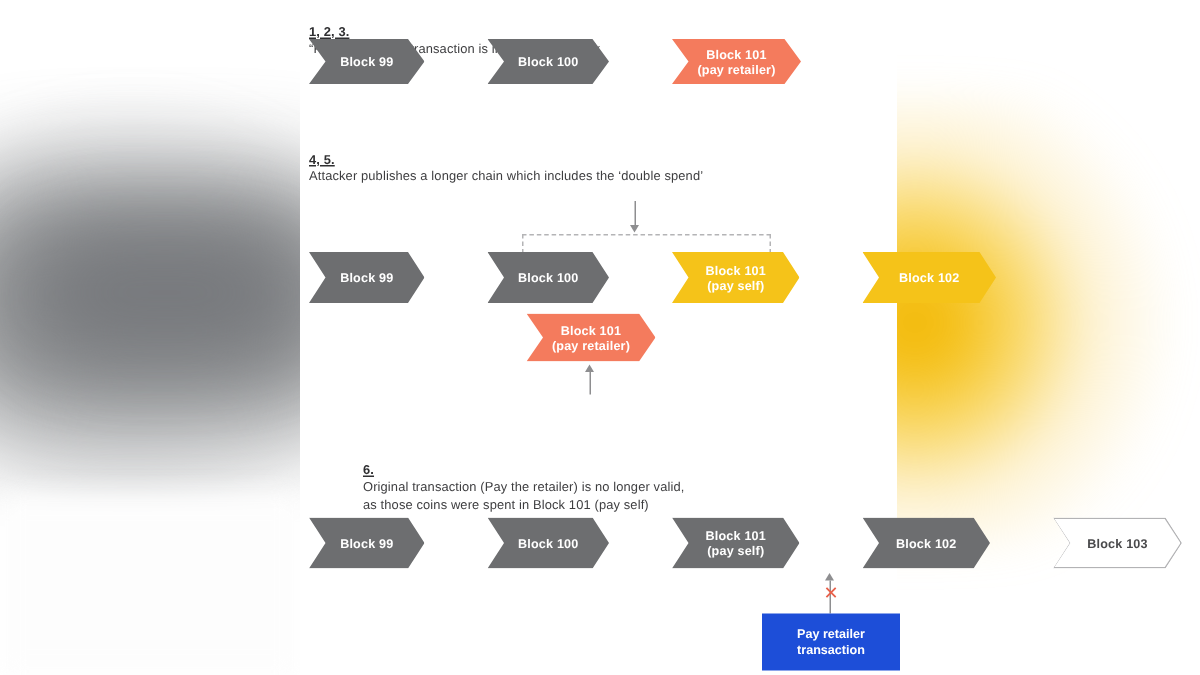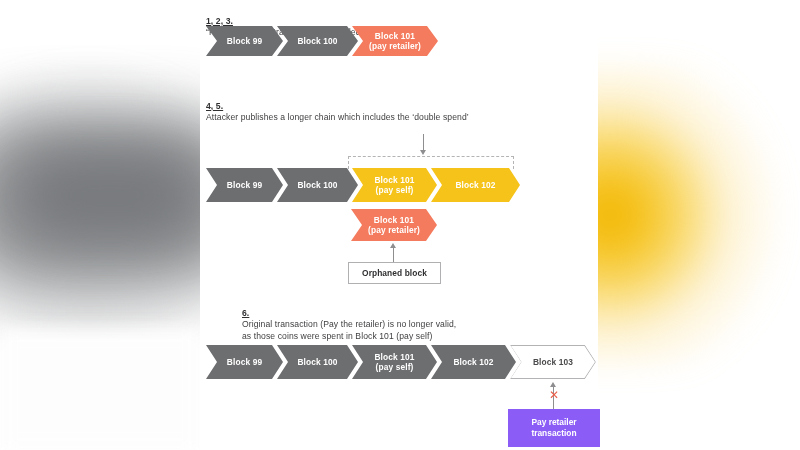--- a/index.html
+++ b/index.html
@@ -46,21 +46,21 @@
   
   .caption{
     position:absolute;
     font-size:8.6px;line-height:11.5px;
     color:#3e3e40;letter-spacing:.01em;
     white-space:pre-line;
   }
   .caption b{font-weight:700;color:#2f2f31;text-decoration:underline;}
 
   
-  .chain{position:absolute;display:flex;align-items:stretch;}
+  .chain{position:absolute;display:flex;align-items:stretch;gap:48px;}
   .blk{
     position:relative;
     display:flex;align-items:center;justify-content:center;
     text-align:center;
     color:#ffffff;
     font-size:8.4px;line-height:10.4px;font-weight:700;
     letter-spacing:.015em;
     -webkit-clip-path:polygon(0 0, calc(100% - 11px) 0, 100% 50%, calc(100% - 11px) 100%, 0 100%, 11px 50%);
     clip-path:polygon(0 0, calc(100% - 11px) 0, 100% 50%, calc(100% - 11px) 100%, 0 100%, 11px 50%);
   }
@@ -95,21 +95,21 @@
   
   .callout{
     position:absolute;
     background:#ffffff;border:1px solid #b0b0b2;
     display:flex;align-items:center;justify-content:center;
     color:#2f2f31;font-size:8.4px;font-weight:700;letter-spacing:.01em;
     text-align:center;
   }
   .tagbox{
     position:absolute;
-    background:#8b5cf6;color:#ffffff;
+    background:#1d4ed8;color:#ffffff;
     display:flex;align-items:center;justify-content:center;
     font-size:8.4px;line-height:11px;font-weight:700;text-align:center;
   }
 
   
   .vline{position:absolute;background:#8e8e90;width:1px;}
   .arrow-down{
     position:absolute;width:0;height:0;
     border-left:3.5px solid transparent;border-right:3.5px solid transparent;
     border-top:5px solid #8e8e90;
@@ -205,23 +205,20 @@
         <span class="lbl">
           <span>Block 101</span><br>
           <span>(pay retailer)</span>
         </span>
       </div>
     </div>
 
     <div class="arrow-up" style="left:190px;top:243px;"></div>
     <div class="vline" style="left:193px;top:248px;height:15px;"></div>
 
-    <div class="callout" style="left:148px;top:262px;width:91px;height:20px;">
-      <span>Orphaned block</span>
-    </div>
 
     <div class="caption" style="left:6px;top:296px;width:390px;margin-left:36px;">
       <b>6.</b>
       <span>Original transaction (Pay the retailer) is no longer valid,
 as those coins were spent in Block 101 (pay self)</span>
     </div>
 
     <div class="chain" style="left:6px;top:345px;height:34px;">
       <div class="blk gray first" style="width:77px;">
         <span class="lbl">

